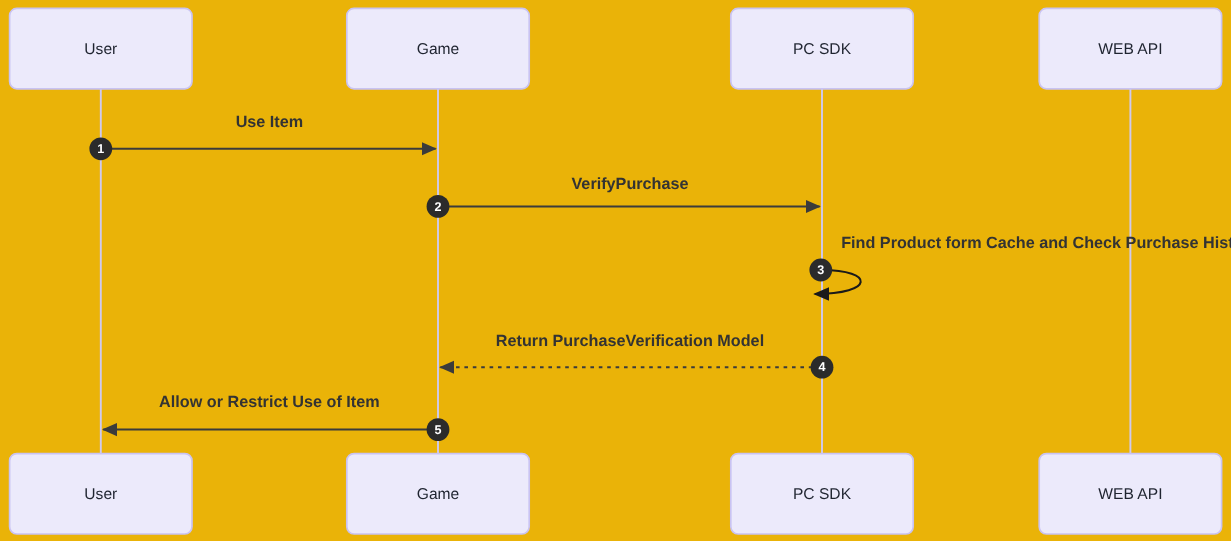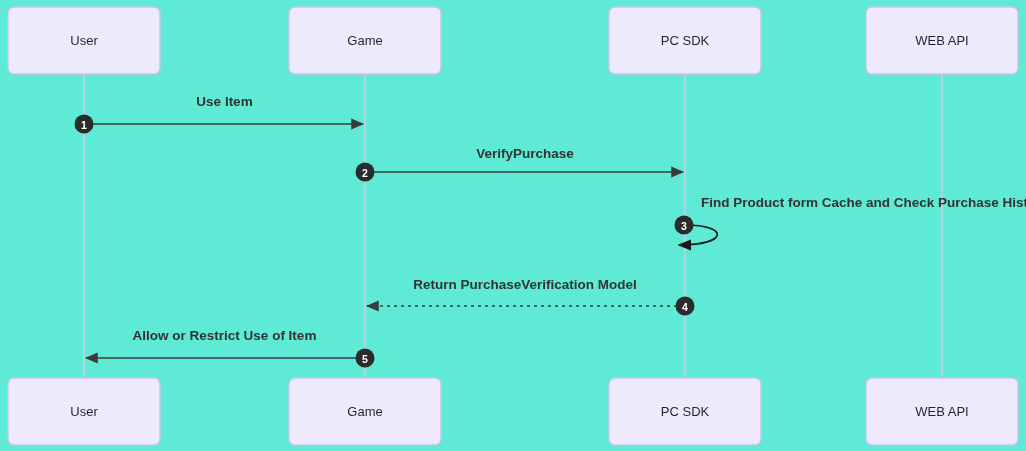--- a/index.html
+++ b/index.html
@@ -7,21 +7,21 @@
     padding: 0;
     background: #ffffff;
   }
   body {
     font-family: "Liberation Sans", sans-serif;
   }
   #diagram-root {
     position: relative;
     width: 1026px;
     height: 451px;
-    background: #5eead4;
+    background: #eab308;
     overflow: hidden;
   }
   #seq-svg {
     position: absolute;
     top: 0;
     left: 0;
     width: 1026px;
     height: 451px;
     display: block;
   }

